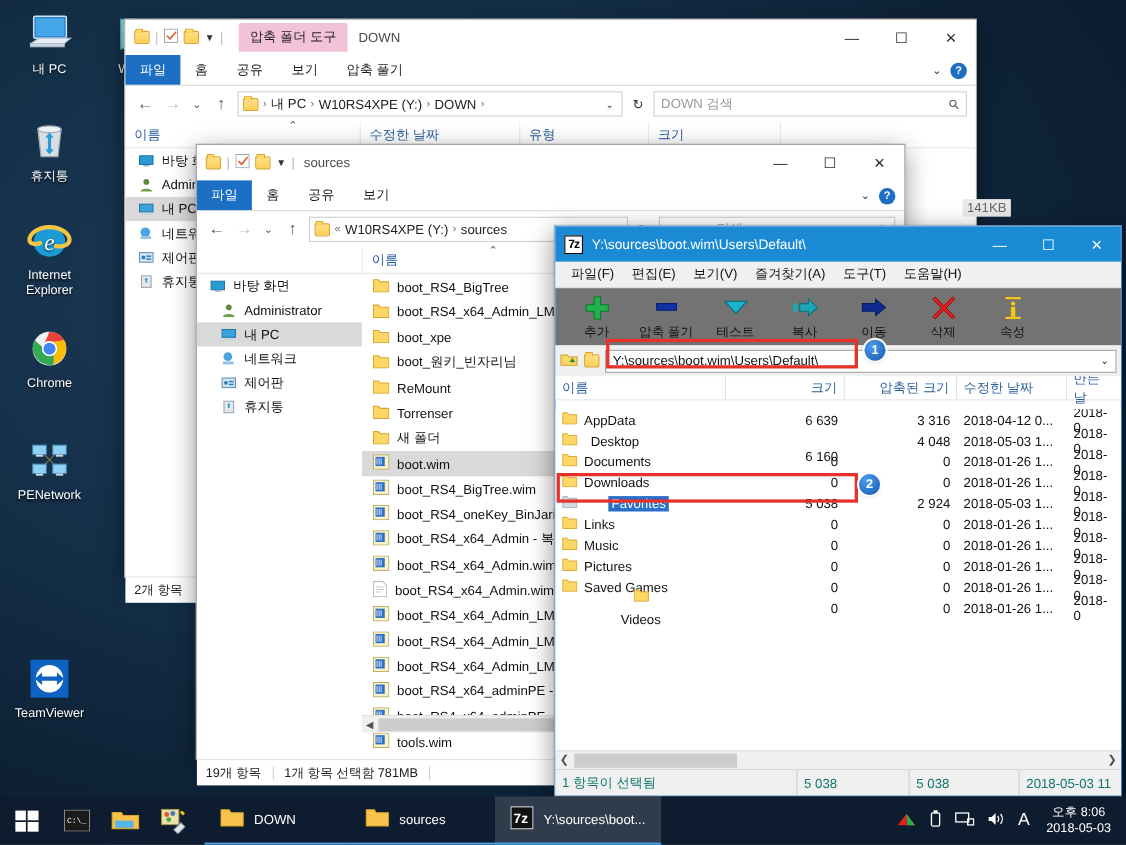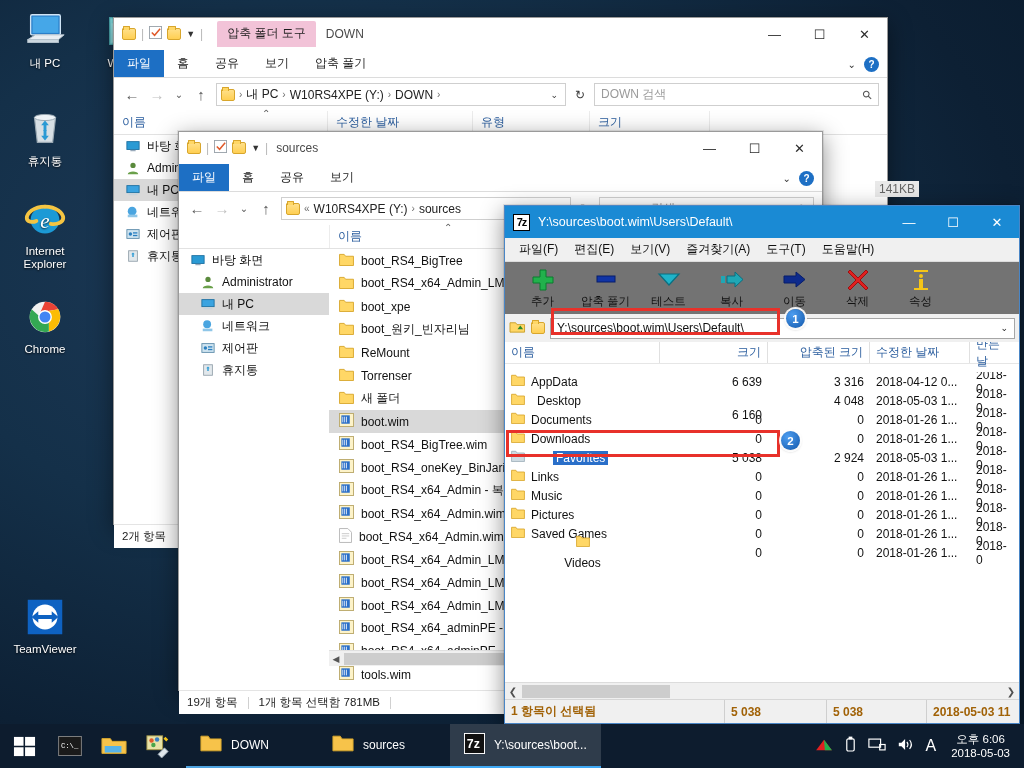--- a/index.html
+++ b/index.html
@@ -127,21 +127,21 @@
   .z-col > div { border-right:1px solid #e0e0e0; padding:0 6px; display:flex; align-items:center; }
   .z-row { height:19px; display:flex; font-size:12px; color:#111; align-items:center; }
   .z-row > div { padding:0 6px; display:flex; align-items:center; }
   .z-name { display:flex; align-items:center; gap:6px; }
   .z-sel-name { background:#2a6fc9; color:#fff; padding:0 3px; }
   .z-hscroll { position:absolute; left:0; right:0; bottom:24px; height:17px; background:#f0f0f0;
                border-top:1px solid #dcdcdc; display:flex; align-items:center; }
   .z-hscroll .arw { width:16px; text-align:center; color:#505050; font-size:10px; }
   .z-hthumb { height:13px; background:#cdcdcd; width:148px; margin-left:1px; }
   .z-status { position:absolute; left:0; right:0; bottom:0; height:24px; background:#f0f0f0;
-              border-top:1px solid #d6d6d6; display:flex; font-size:12px; color:#a16207; align-items:center;font-weight:bold; }
+              border-top:1px solid #d6d6d6; display:flex; font-size:12px; color:#0f766e; align-items:center; }
   .z-status > div { padding:0 6px; border-right:1px solid #cfcfcf; height:100%; display:flex; align-items:center; }
 
   
   .redbox { position:absolute; border:3px solid #e8312a; pointer-events:none; }
   .badge {
     position:absolute; width:19px; height:19px; border-radius:50%;
     background:radial-gradient(circle at 35% 30%, #4c9df0, #1358ab);
     color:#fff; font-size:11.5px; font-weight:bold; display:flex; align-items:center; justify-content:center;
     box-shadow:0 0 0 2px rgba(255,255,255,.9), 0 1px 3px rgba(0,0,0,.5);
   }
@@ -220,20 +220,37 @@
         <circle cx="24" cy="24" r="16" fill="#f2f2f2"></circle>
         <path d="M24 8 A16 16 0 0 1 38 16 L26 18 A6 6 0 0 0 18 22 Z" fill="#ea4335"></path>
         <path d="M38 16 A16 16 0 0 1 28 39 L28 27 A6 6 0 0 0 26 18 Z" fill="#fbbc05"></path>
         <path d="M28 39 A16 16 0 0 1 10 16 L19 24 A6 6 0 0 0 28 27 Z" fill="#34a853"></path>
         <circle cx="24" cy="24" r="6.5" fill="#4285f4" stroke="#fff" stroke-width="1.5"></circle>
       </svg>
     </span>
     <span class="desk-label">Chrome</span>
   </div>
 
+  <div class="desk-icon" style="left:6px; top:396px;">
+    <span class="glyph">
+      <svg width="46" height="46" viewBox="0 0 48 48">
+        <line x1="16" y1="15" x2="32" y2="31" stroke="#7b6a4e" stroke-width="1.2"></line>
+        <line x1="32" y1="15" x2="16" y2="31" stroke="#7b6a4e" stroke-width="1.2"></line>
+        <rect x="8" y="9" width="13" height="9" fill="#8fd0f5" stroke="#3f7fae"></rect>
+        <rect x="27" y="9" width="13" height="9" fill="#8fd0f5" stroke="#3f7fae"></rect>
+        <rect x="8" y="27" width="13" height="9" fill="#8fd0f5" stroke="#3f7fae"></rect>
+        <rect x="27" y="27" width="13" height="9" fill="#8fd0f5" stroke="#3f7fae"></rect>
+        <rect x="11" y="18" width="7" height="2" fill="#cfd8dd"></rect>
+        <rect x="30" y="18" width="7" height="2" fill="#cfd8dd"></rect>
+        <rect x="11" y="36" width="7" height="2" fill="#cfd8dd"></rect>
+        <rect x="30" y="36" width="7" height="2" fill="#cfd8dd"></rect>
+      </svg>
+    </span>
+    <span class="desk-label">PENetwork</span>
+  </div>
 
 
   <div class="desk-icon" style="left:6px; top:594px;">
     <span class="glyph">
       <svg width="46" height="46" viewBox="0 0 48 48">
         <rect x="6" y="6" width="36" height="36" fill="#0e62c2"></rect>
         <circle cx="24" cy="24" r="13" fill="#fff"></circle>
         <path d="M10 24 L17 18 v4 h14 v-4 l7 6 -7 6 v-4 H17 v4 Z" fill="#0e62c2"></path>
       </svg>
     </span>
@@ -963,17 +980,17 @@
     </span>
     <span>
       <svg width="18" height="15" viewBox="0 0 20 16">
           <path d="M2 6 h3 l4 -4 v12 l-4 -4 h-3 Z" fill="#fff"></path>
           <path d="M11 5 a5 5 0 0 1 0 6" fill="none" stroke="#fff" stroke-width="1.3"></path>
           <path d="M14 3 a8 8 0 0 1 0 10" fill="none" stroke="#fff" stroke-width="1.3"></path>
         </svg>
     </span>
     <span style="font-size:16px; color:#fff;">A</span>
     <div class="clock">
-      <div>오후 6:06</div>
+      <div>오후 8:06</div>
       <div>2018-05-03</div>
     </div>
   </div>
 </div>
 
 </body></html>

